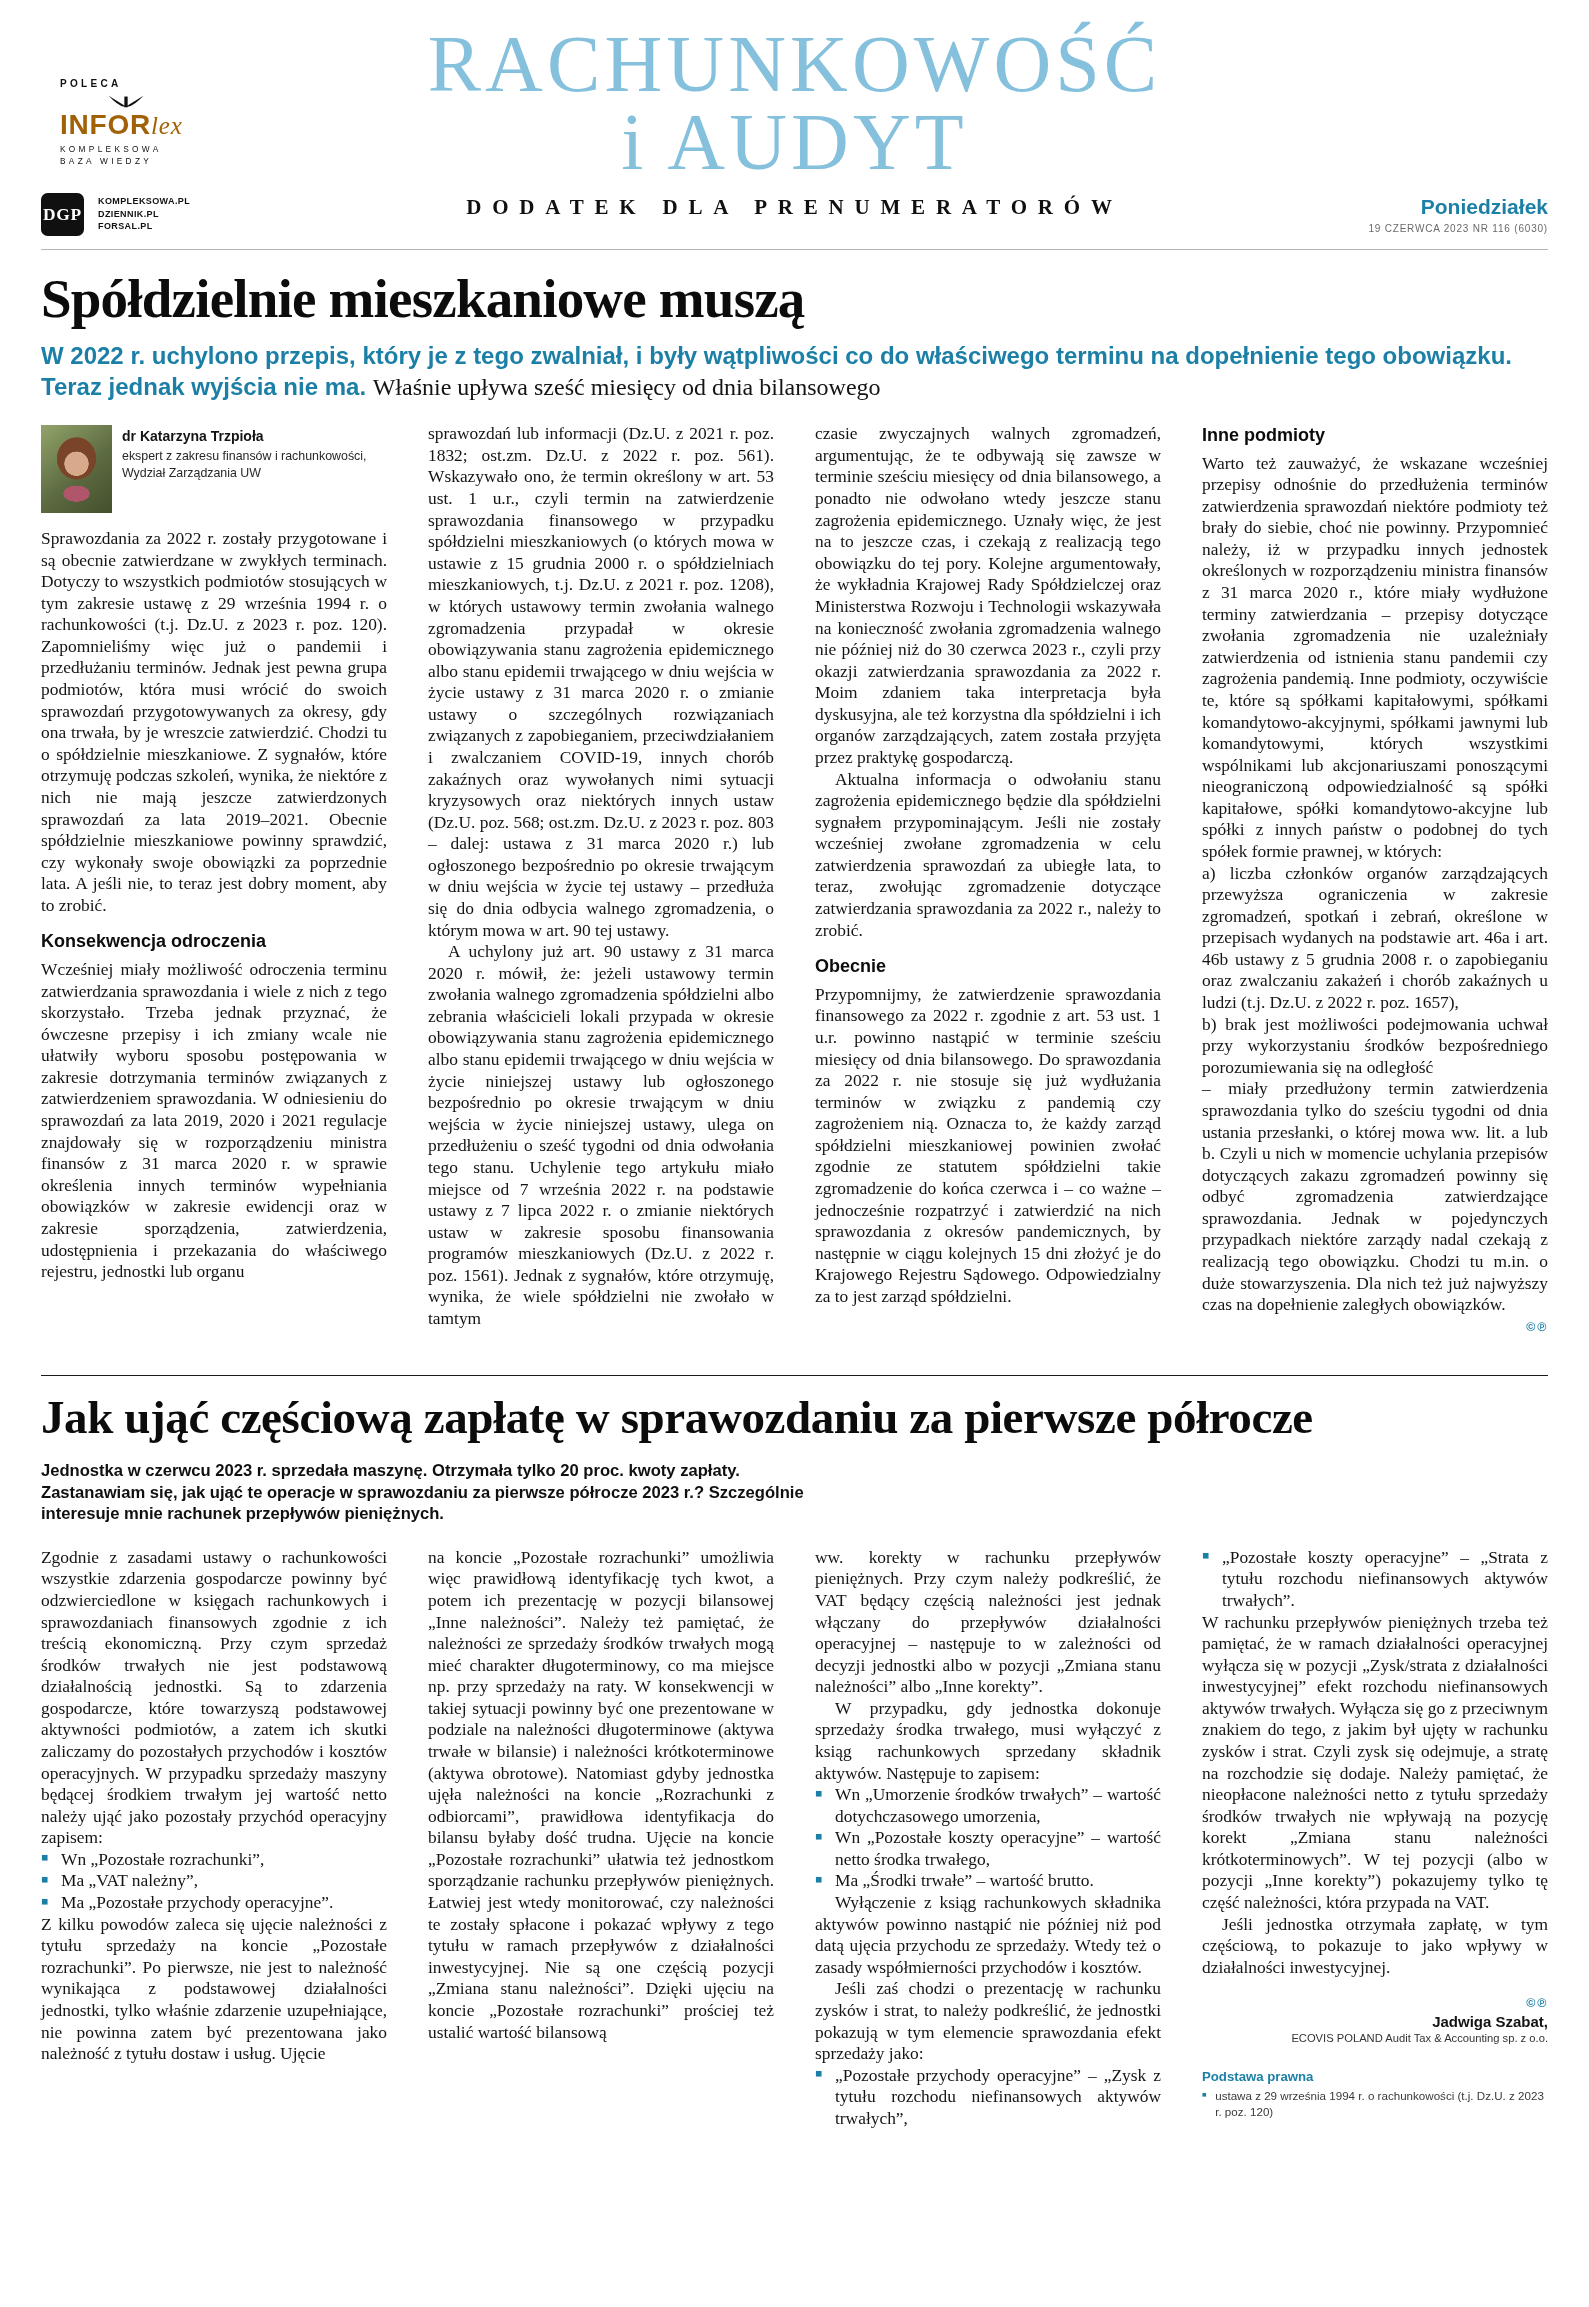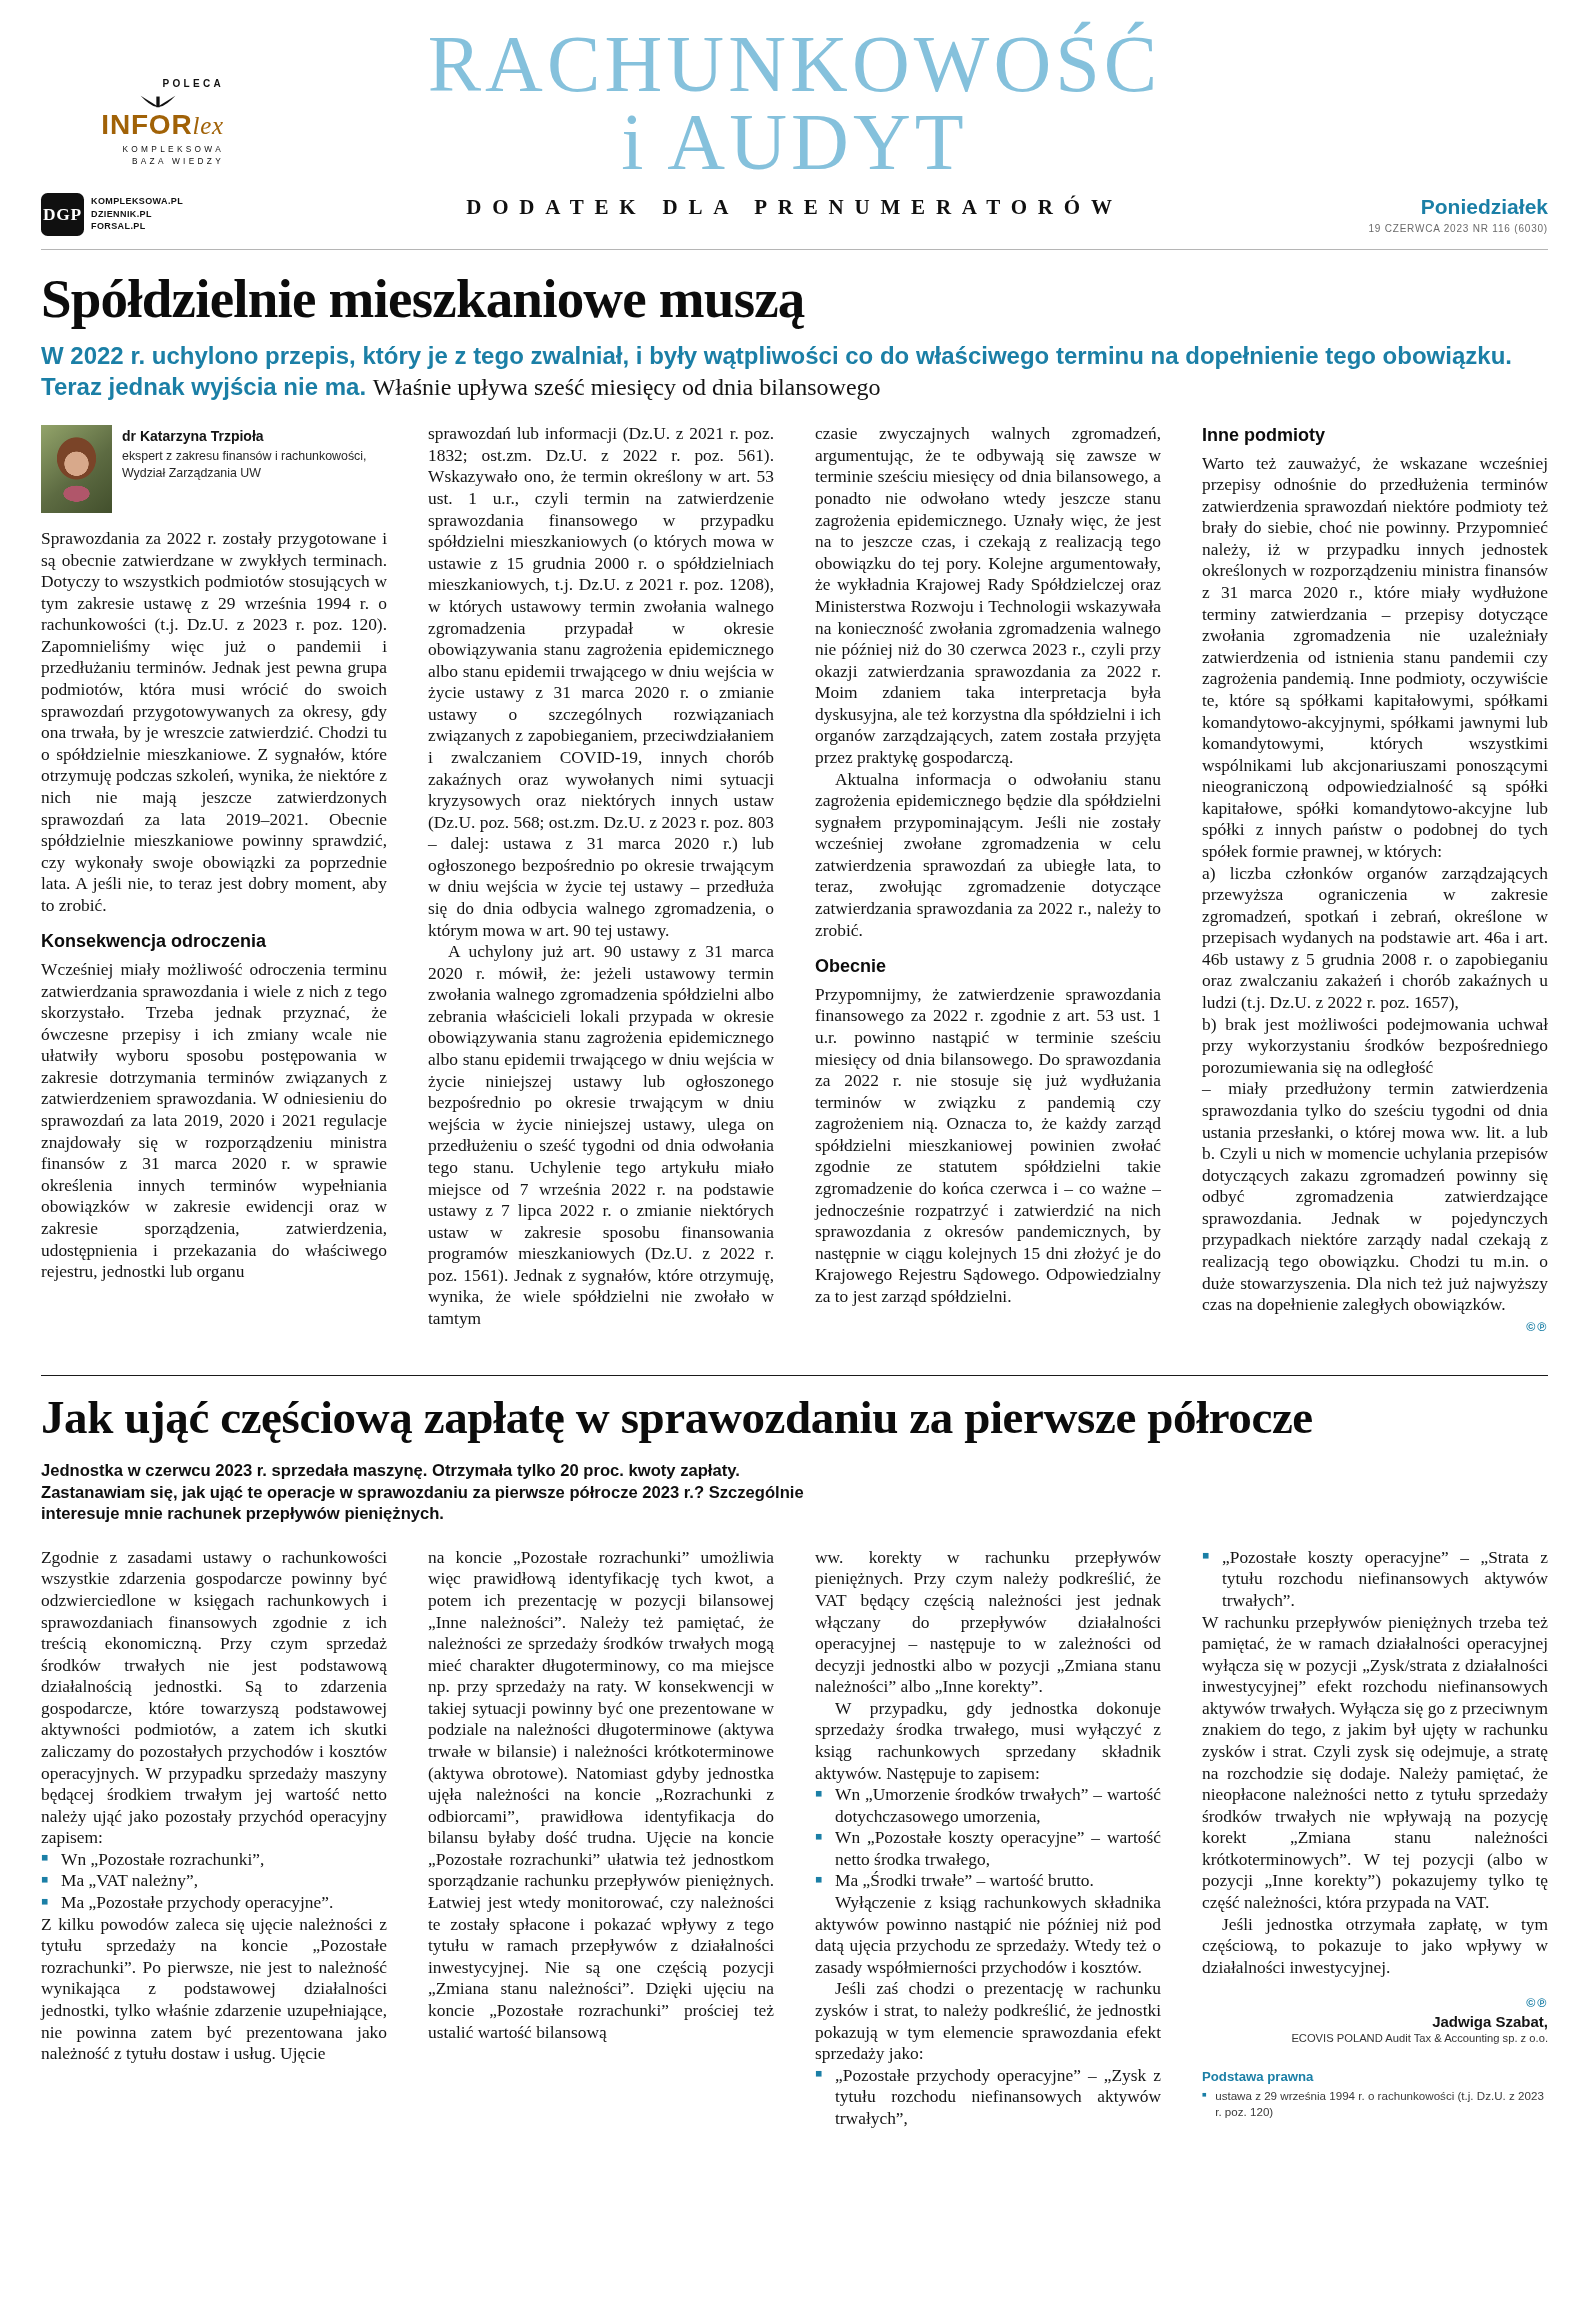--- a/index.html
+++ b/index.html
@@ -3,27 +3,27 @@
 <meta charset="utf-8">
 <style>
   * { box-sizing: border-box; }
   html,body { margin:0; padding:0; }
   body { background:#ffffff; font-family:"Liberation Serif", serif; color:#141414; }
   .page { width:1589px; height:2307px; margin:0 auto; background:#fff; padding:23px 41px 0; overflow:hidden; position:relative; }
 
   
   .masthead { display:flex; align-items:stretch; padding-bottom:13.2px; border-bottom:0.8px solid #b5b5b5; }
   .mh-left { width:248px; display:flex; flex-direction:column; }
-  .infor-block { margin-left:51px; margin-top:55px; width:132px; text-align:right; }
+  .infor-block { margin-left:19px; margin-top:55px; width:132px; text-align:left; }
   .poleca { font:bold 10px "Liberation Sans", sans-serif; letter-spacing:3.3px; color:#111; }
   .eagle { margin:5px auto 1.7px; display:block; }
   .infor-name { font-family:"Liberation Sans", sans-serif; font-weight:800; font-size:28px; letter-spacing:0.8px; color:#a16207; line-height:1; }
   .infor-name .lex { font-family:"Liberation Serif", serif; font-style:italic; font-weight:400; font-size:25px; }
   .infor-tag { font-family:"Liberation Sans", sans-serif; font-size:8.3px; letter-spacing:3.3px; margin-top:4.1px; color:#111; line-height:1.5; }
-  .dgp-row { display:flex; gap:7px; align-items:center; margin-top:25px; }
+  .dgp-row { display:flex; gap:14px; align-items:center; margin-top:25px; }
   .dgp-box { width:43px; height:43px; background:#101010; color:#fff; display:flex; align-items:center; justify-content:center; font:bold 17.4px "Liberation Serif", serif; border-radius:6.6px; letter-spacing:0.8px; }
   .dgp-sites div { font:bold 9px/1.4 "Liberation Sans", sans-serif; letter-spacing:0.4px; color:#111; }
   .mh-center { flex:1; text-align:center; padding-top:1.7px; }
   .mh-title { font-family:"Liberation Serif", serif; font-size:80px; line-height:.98; color:#85c1dc; letter-spacing:4.1px; font-weight:500; }
   .mh-sub { margin-top:13.2px; font-family:"Liberation Serif", serif; font-weight:bold; font-size:21px; letter-spacing:10.8px; color:#101010; }
   .mh-right { width:248px; text-align:right; display:flex; flex-direction:column; justify-content:flex-end; padding-bottom:1.7px; }
   .weekday { color:#1b7fa6; font:bold 21px "Liberation Sans", sans-serif; }
   .dateline { font:10px "Liberation Sans", sans-serif; color:#6a6a6a; letter-spacing:0.8px; margin-top:4.1px; }
 
   

